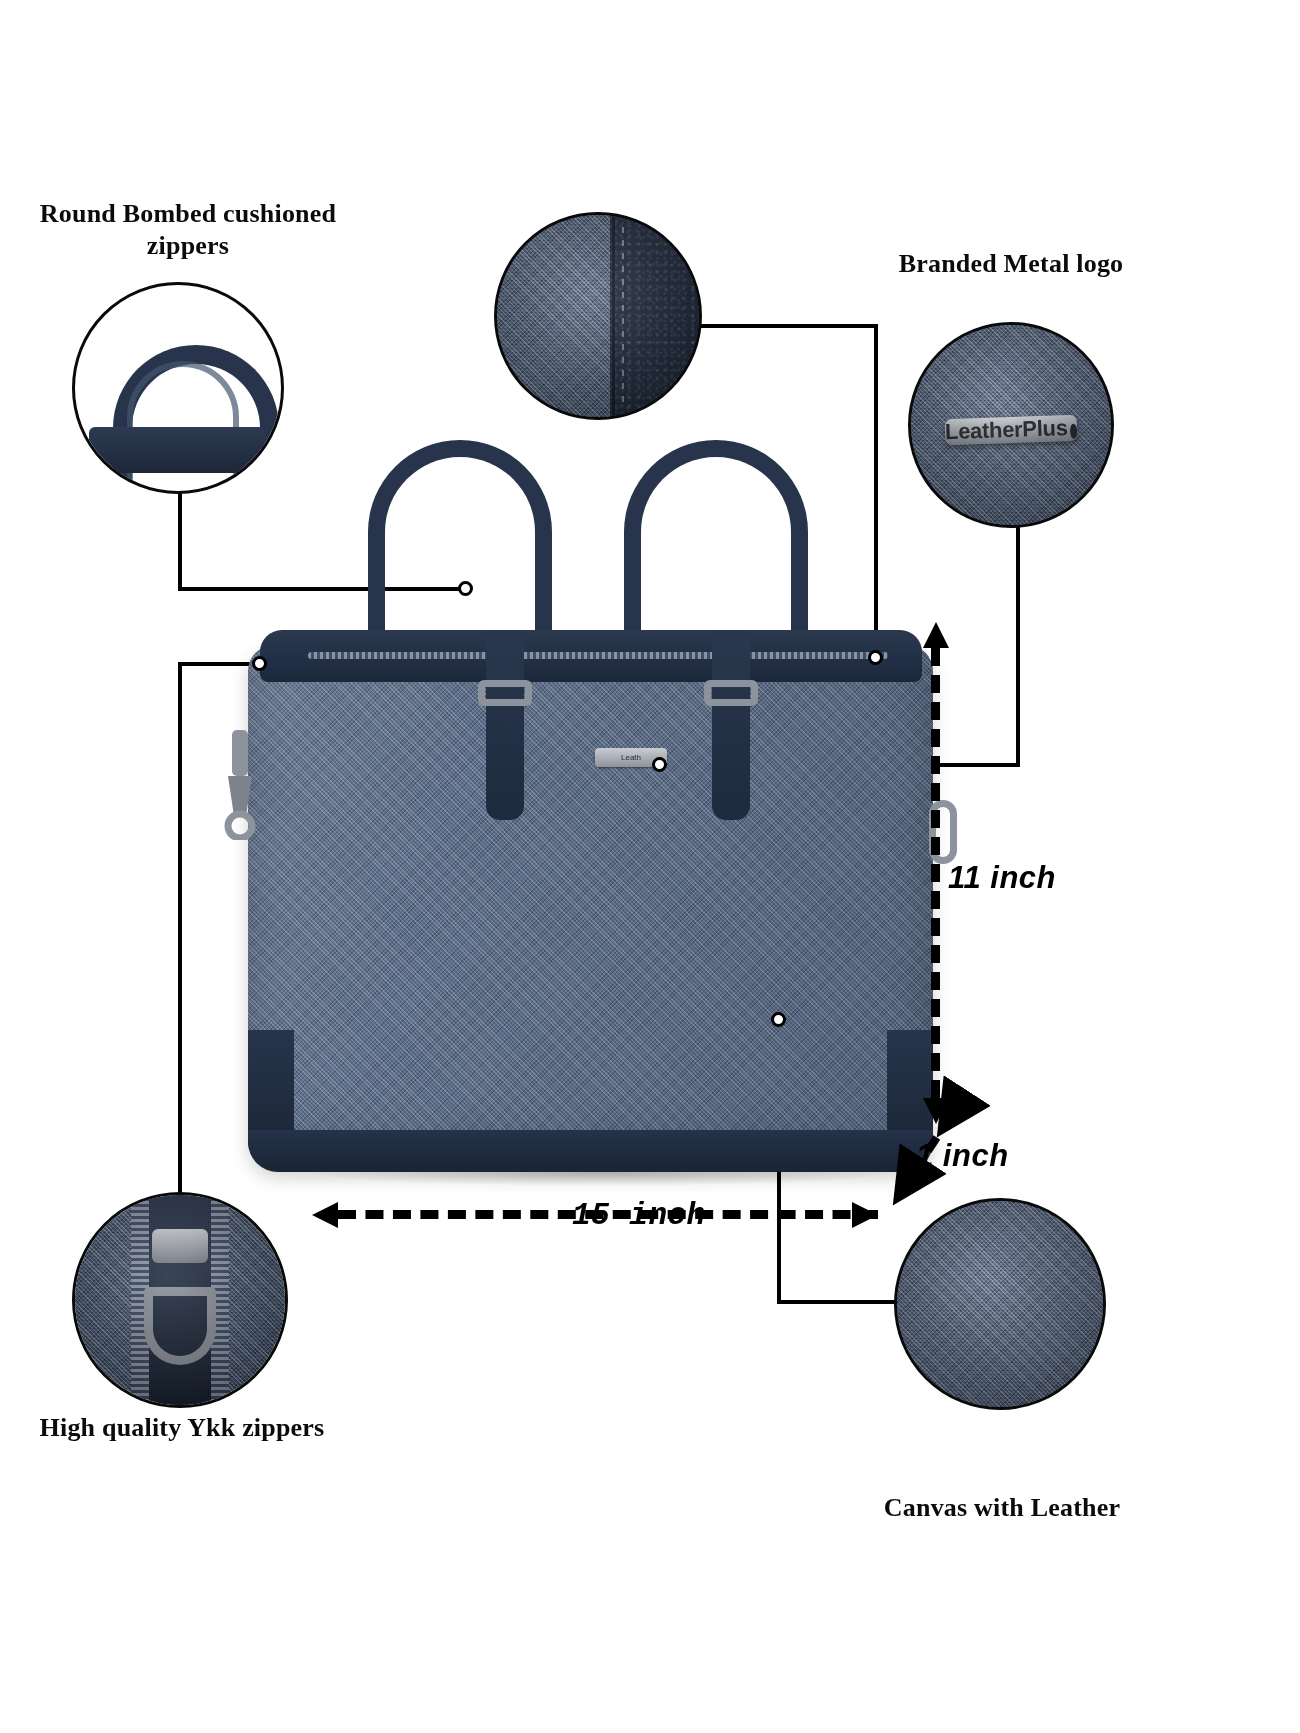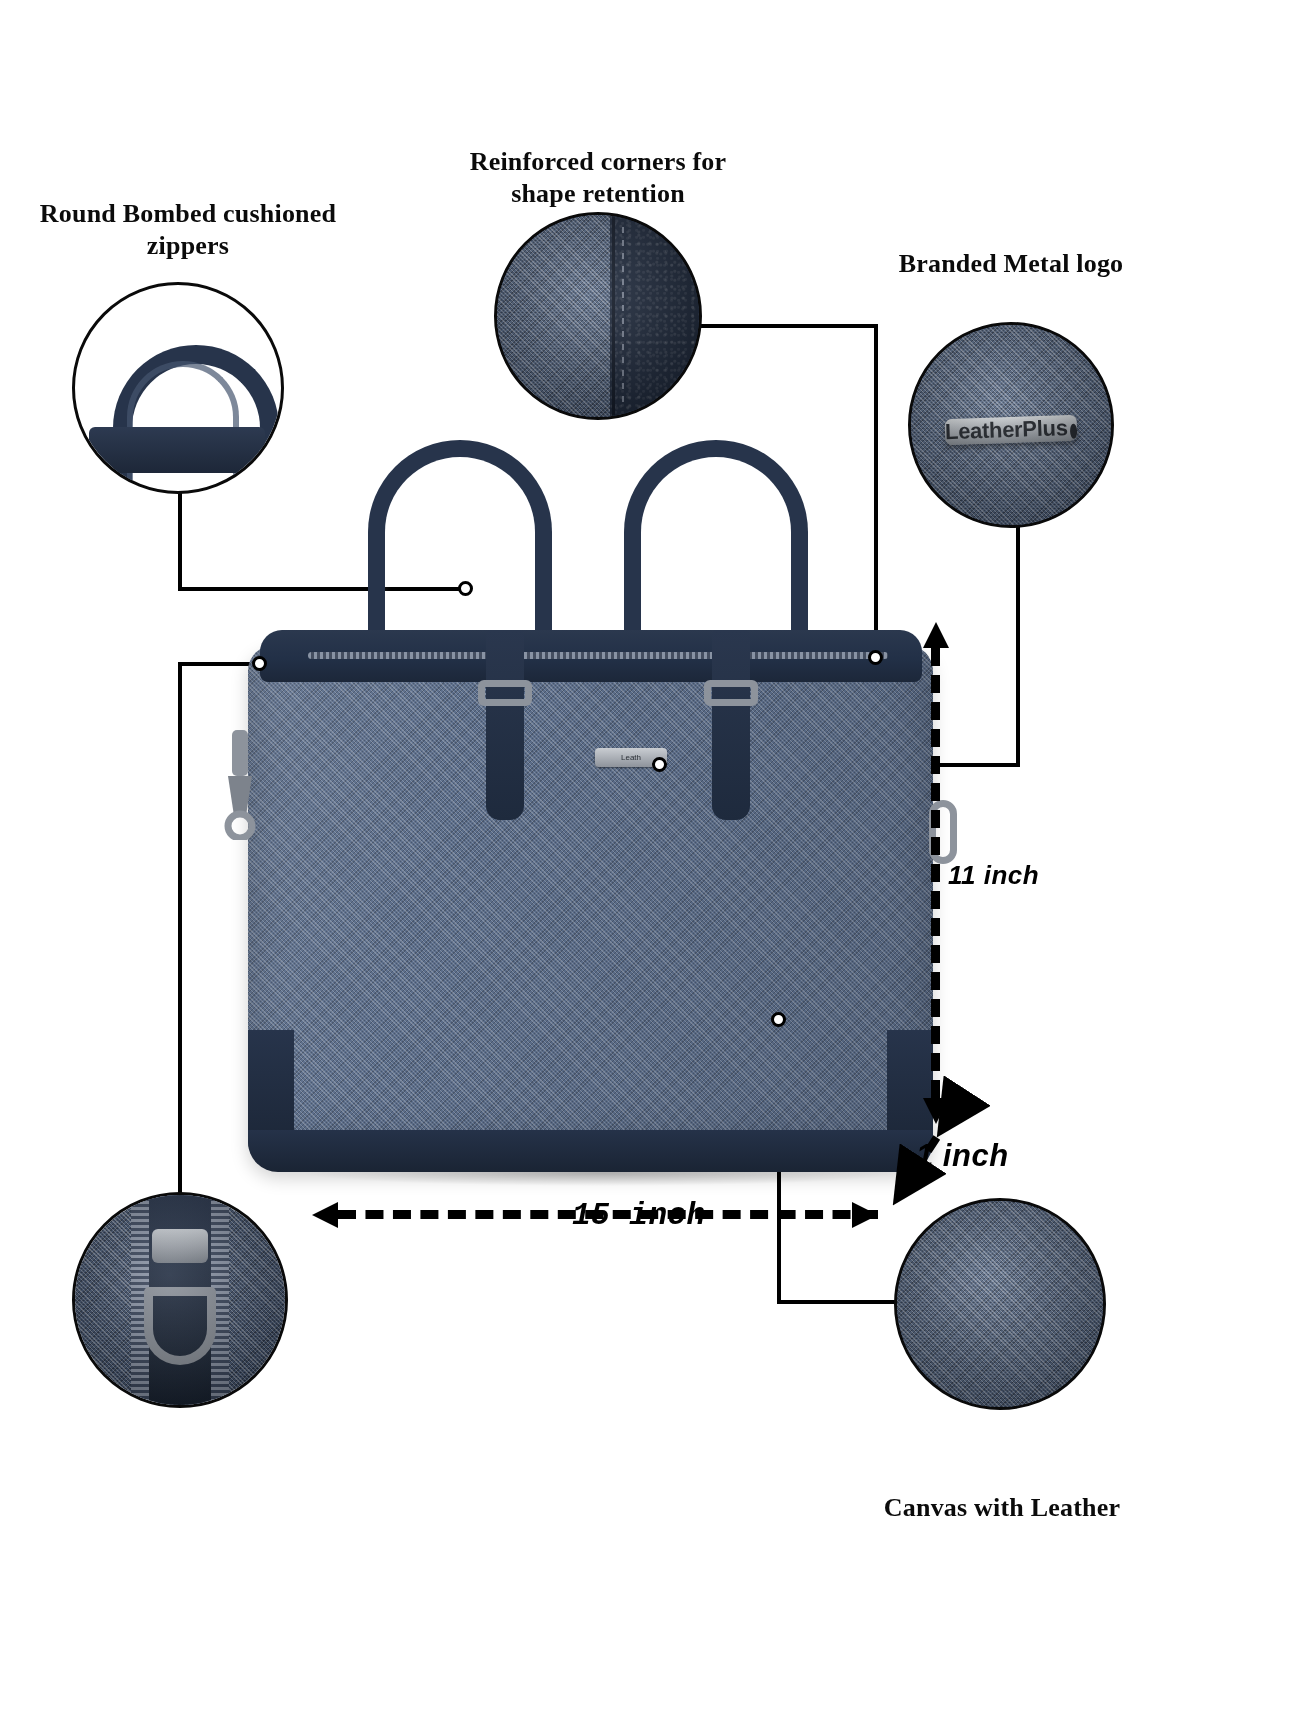--- a/index.html
+++ b/index.html
@@ -335,22 +335,20 @@
   <div class="callout-label" style="left:16px;top:198px;width:344px;font-size:26px;">Round Bombed cushioned
 zippers</div>
 
   <div class="bubble" style="left:494px;top:212px;width:208px;height:208px;">
     <div class="canvas-tex corner-left-fabric"></div>
     <div class="leather-tex corner-right-leather"></div>
     <div class="corner-seam"></div>
     <div class="corner-stitch"></div>
     <div class="vignette"></div>
   </div>
-  <div class="callout-label" style="left:438px;top:146px;width:320px;font-size:26px;">Reinforced corners for
-shape retention</div>
 
   <div class="bubble" style="left:908px;top:322px;width:206px;height:206px;">
     <div class="canvas-tex"></div>
     <div class="logo-badge">
       <span>LeatherPlus</span>
       <i class="logo-mark"></i>
     </div>
     <div class="vignette"></div>
   </div>
   <div class="callout-label" style="left:866px;top:248px;width:290px;font-size:26px;">Branded Metal logo</div>
@@ -359,31 +357,32 @@
     <div class="canvas-tex dim"></div>
     <div class="zipper-art">
       <div class="zip-tape l"></div>
       <div class="zip-tape r"></div>
       <div class="zip-center"></div>
       <div class="zip-slider"></div>
       <div class="zip-pull"></div>
     </div>
     <div class="vignette"></div>
   </div>
+  <div class="callout-label" style="left:12px;top:1412px;width:340px;font-size:26px;">High quality Ykk zippers</div>
 
   <div class="bubble" style="left:894px;top:1198px;width:212px;height:212px;">
     <div class="canvas-tex"></div>
     <div class="vignette"></div>
   </div>
   <div class="callout-label" style="left:858px;top:1492px;width:288px;font-size:26px;">Canvas with Leather</div>
 
   <div class="arrow arrow-up" style="left:923px;top:622px;"></div>
   <div class="dash-v" style="left:931px;top:648px;height:450px;"></div>
   <div class="arrow arrow-down" style="left:923px;top:1098px;"></div>
-  <div class="dim-label" style="left:948px;top:860px;font-size:26px;">11 inch</div>
+  <div class="dim-label" style="left:948px;top:860px;font-size:31px;">11 inch</div>
 
   <div class="arrow arrow-left" style="left:312px;top:1202px;"></div>
   <div class="dash-h" style="left:338px;top:1210px;width:540px;"></div>
   <div class="arrow arrow-right" style="left:852px;top:1202px;"></div>
   <div class="dim-label" style="left:572px;top:1198px;font-size:31px;font-family:Liberation Mono, monospace;">15 inch</div>
 
   <svg style="position:absolute;left:884px;top:1108px;width:120px;height:92px;overflow:visible;">
     <defs>
       <marker id="arrHeadA" markerWidth="7" markerHeight="7" refX="3.5" refY="3.5" orient="auto">
         <path d="M0,0 L7,3.5 L0,7 z" fill="#000"></path>

